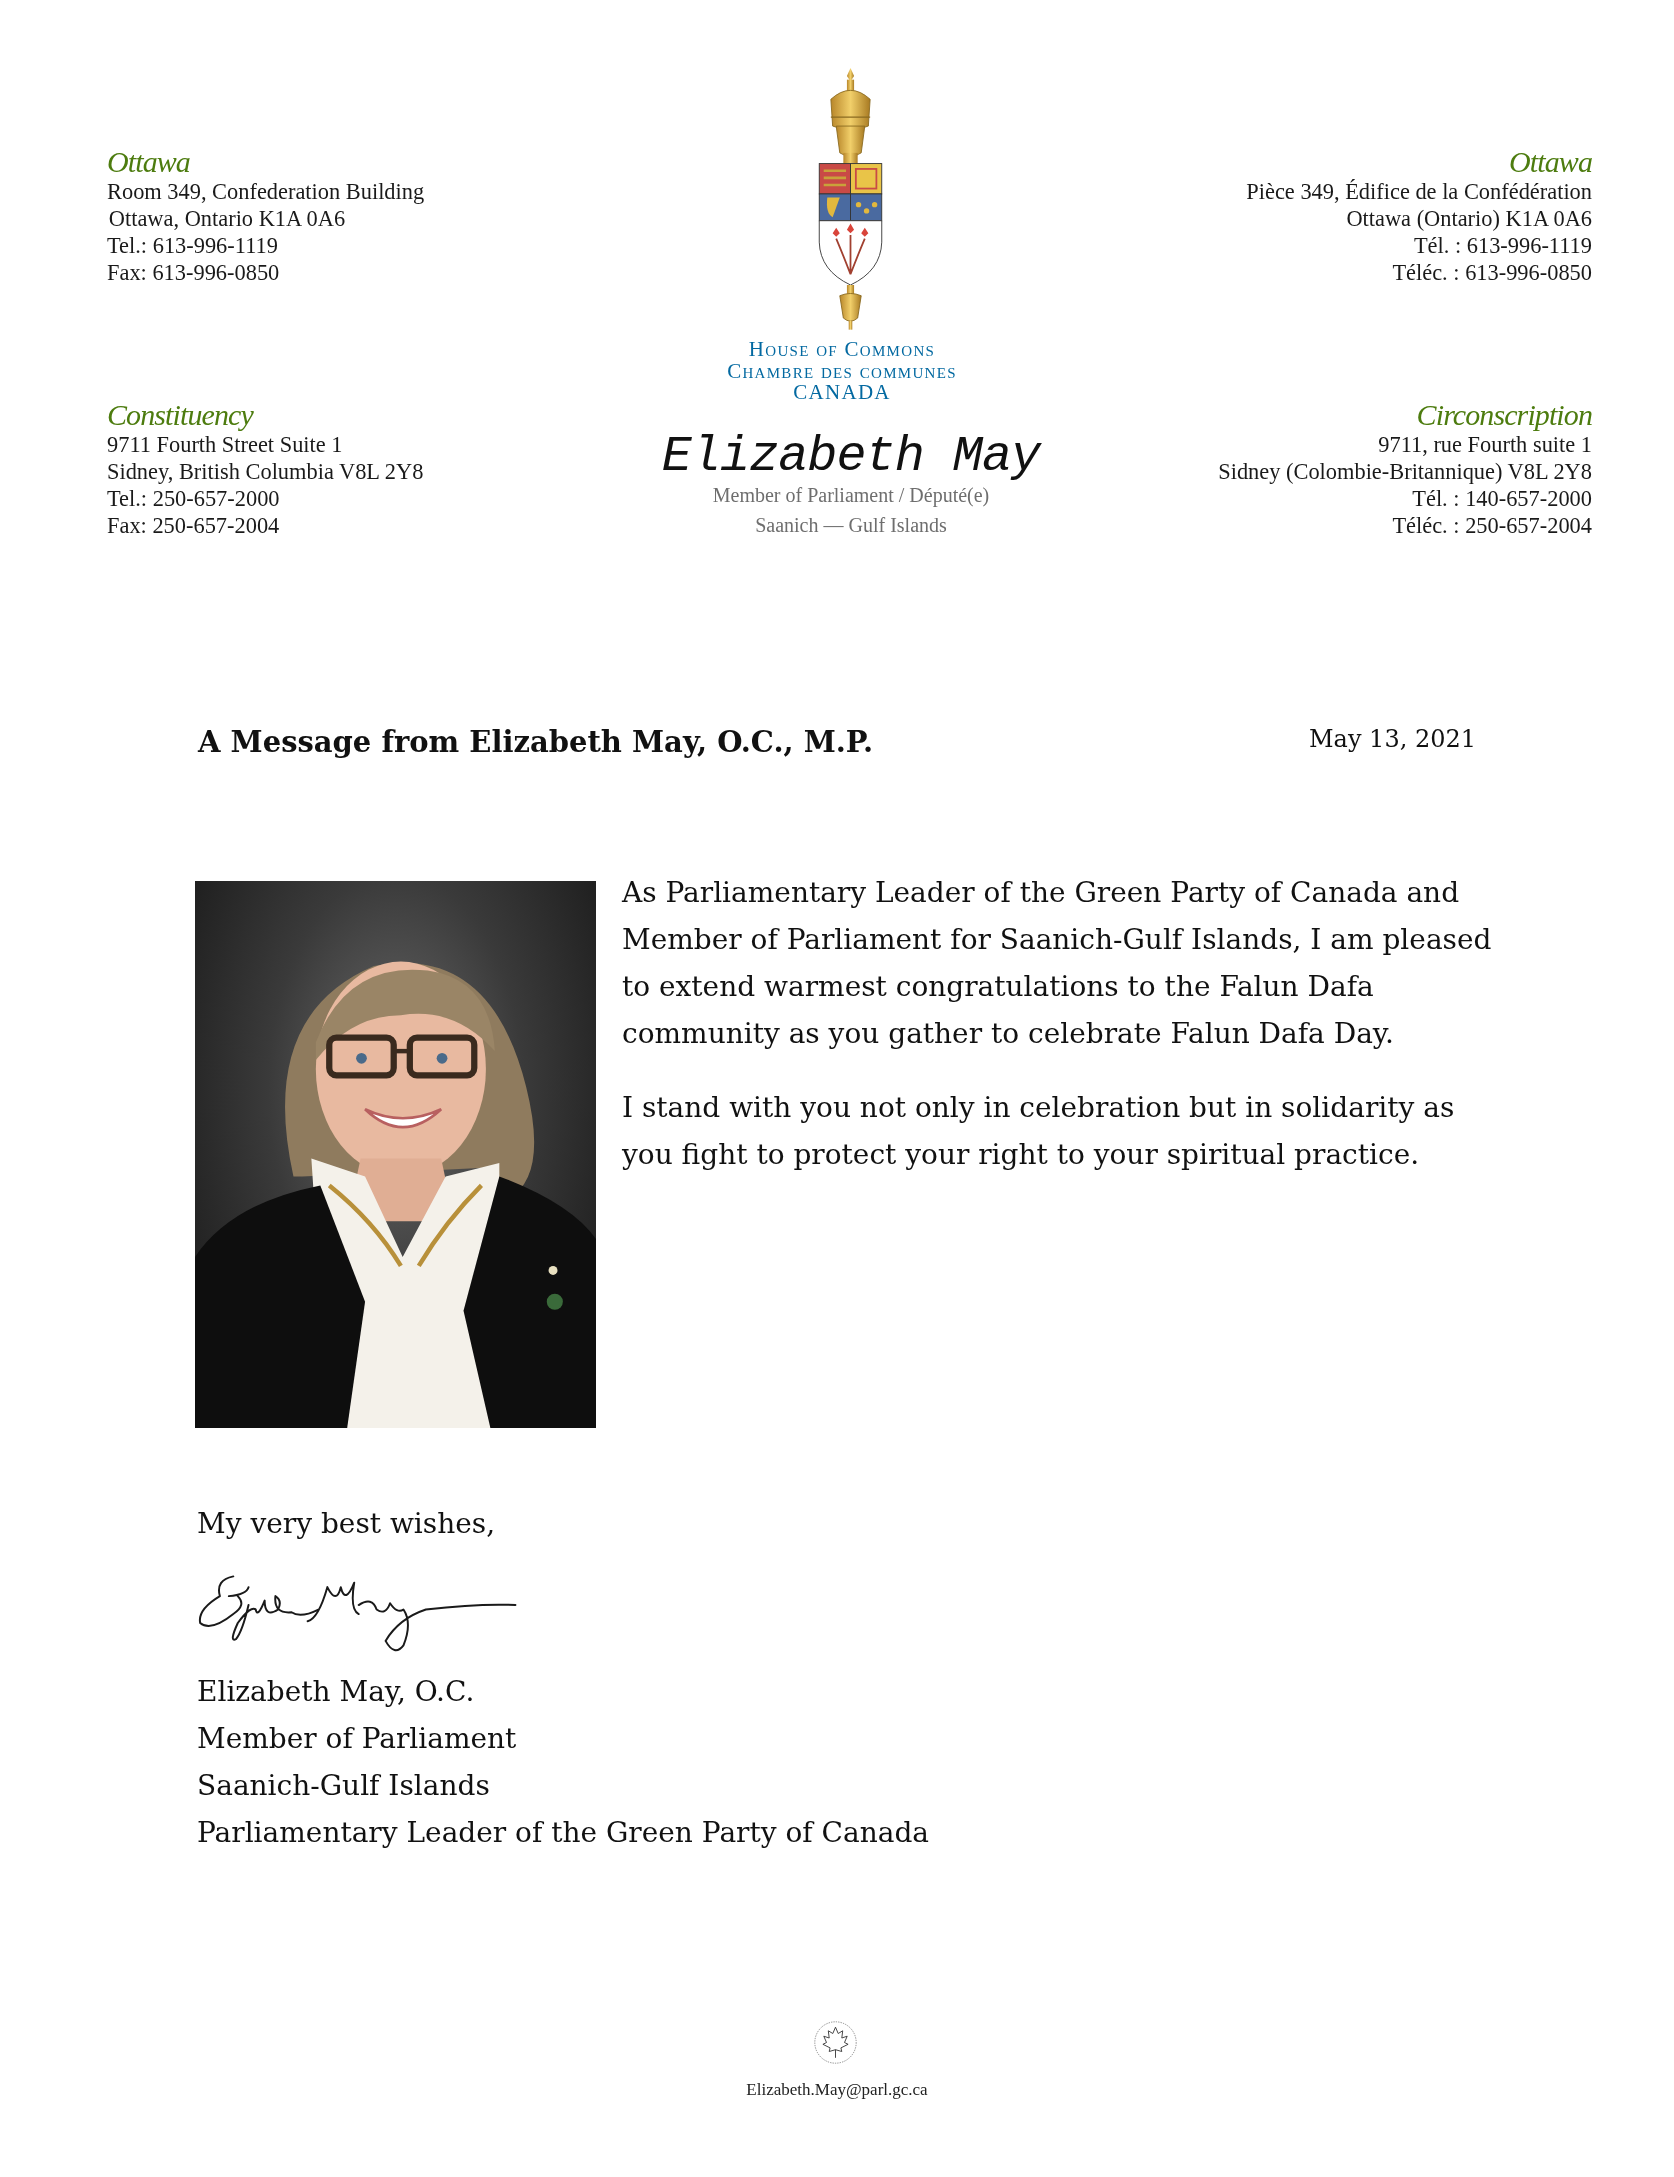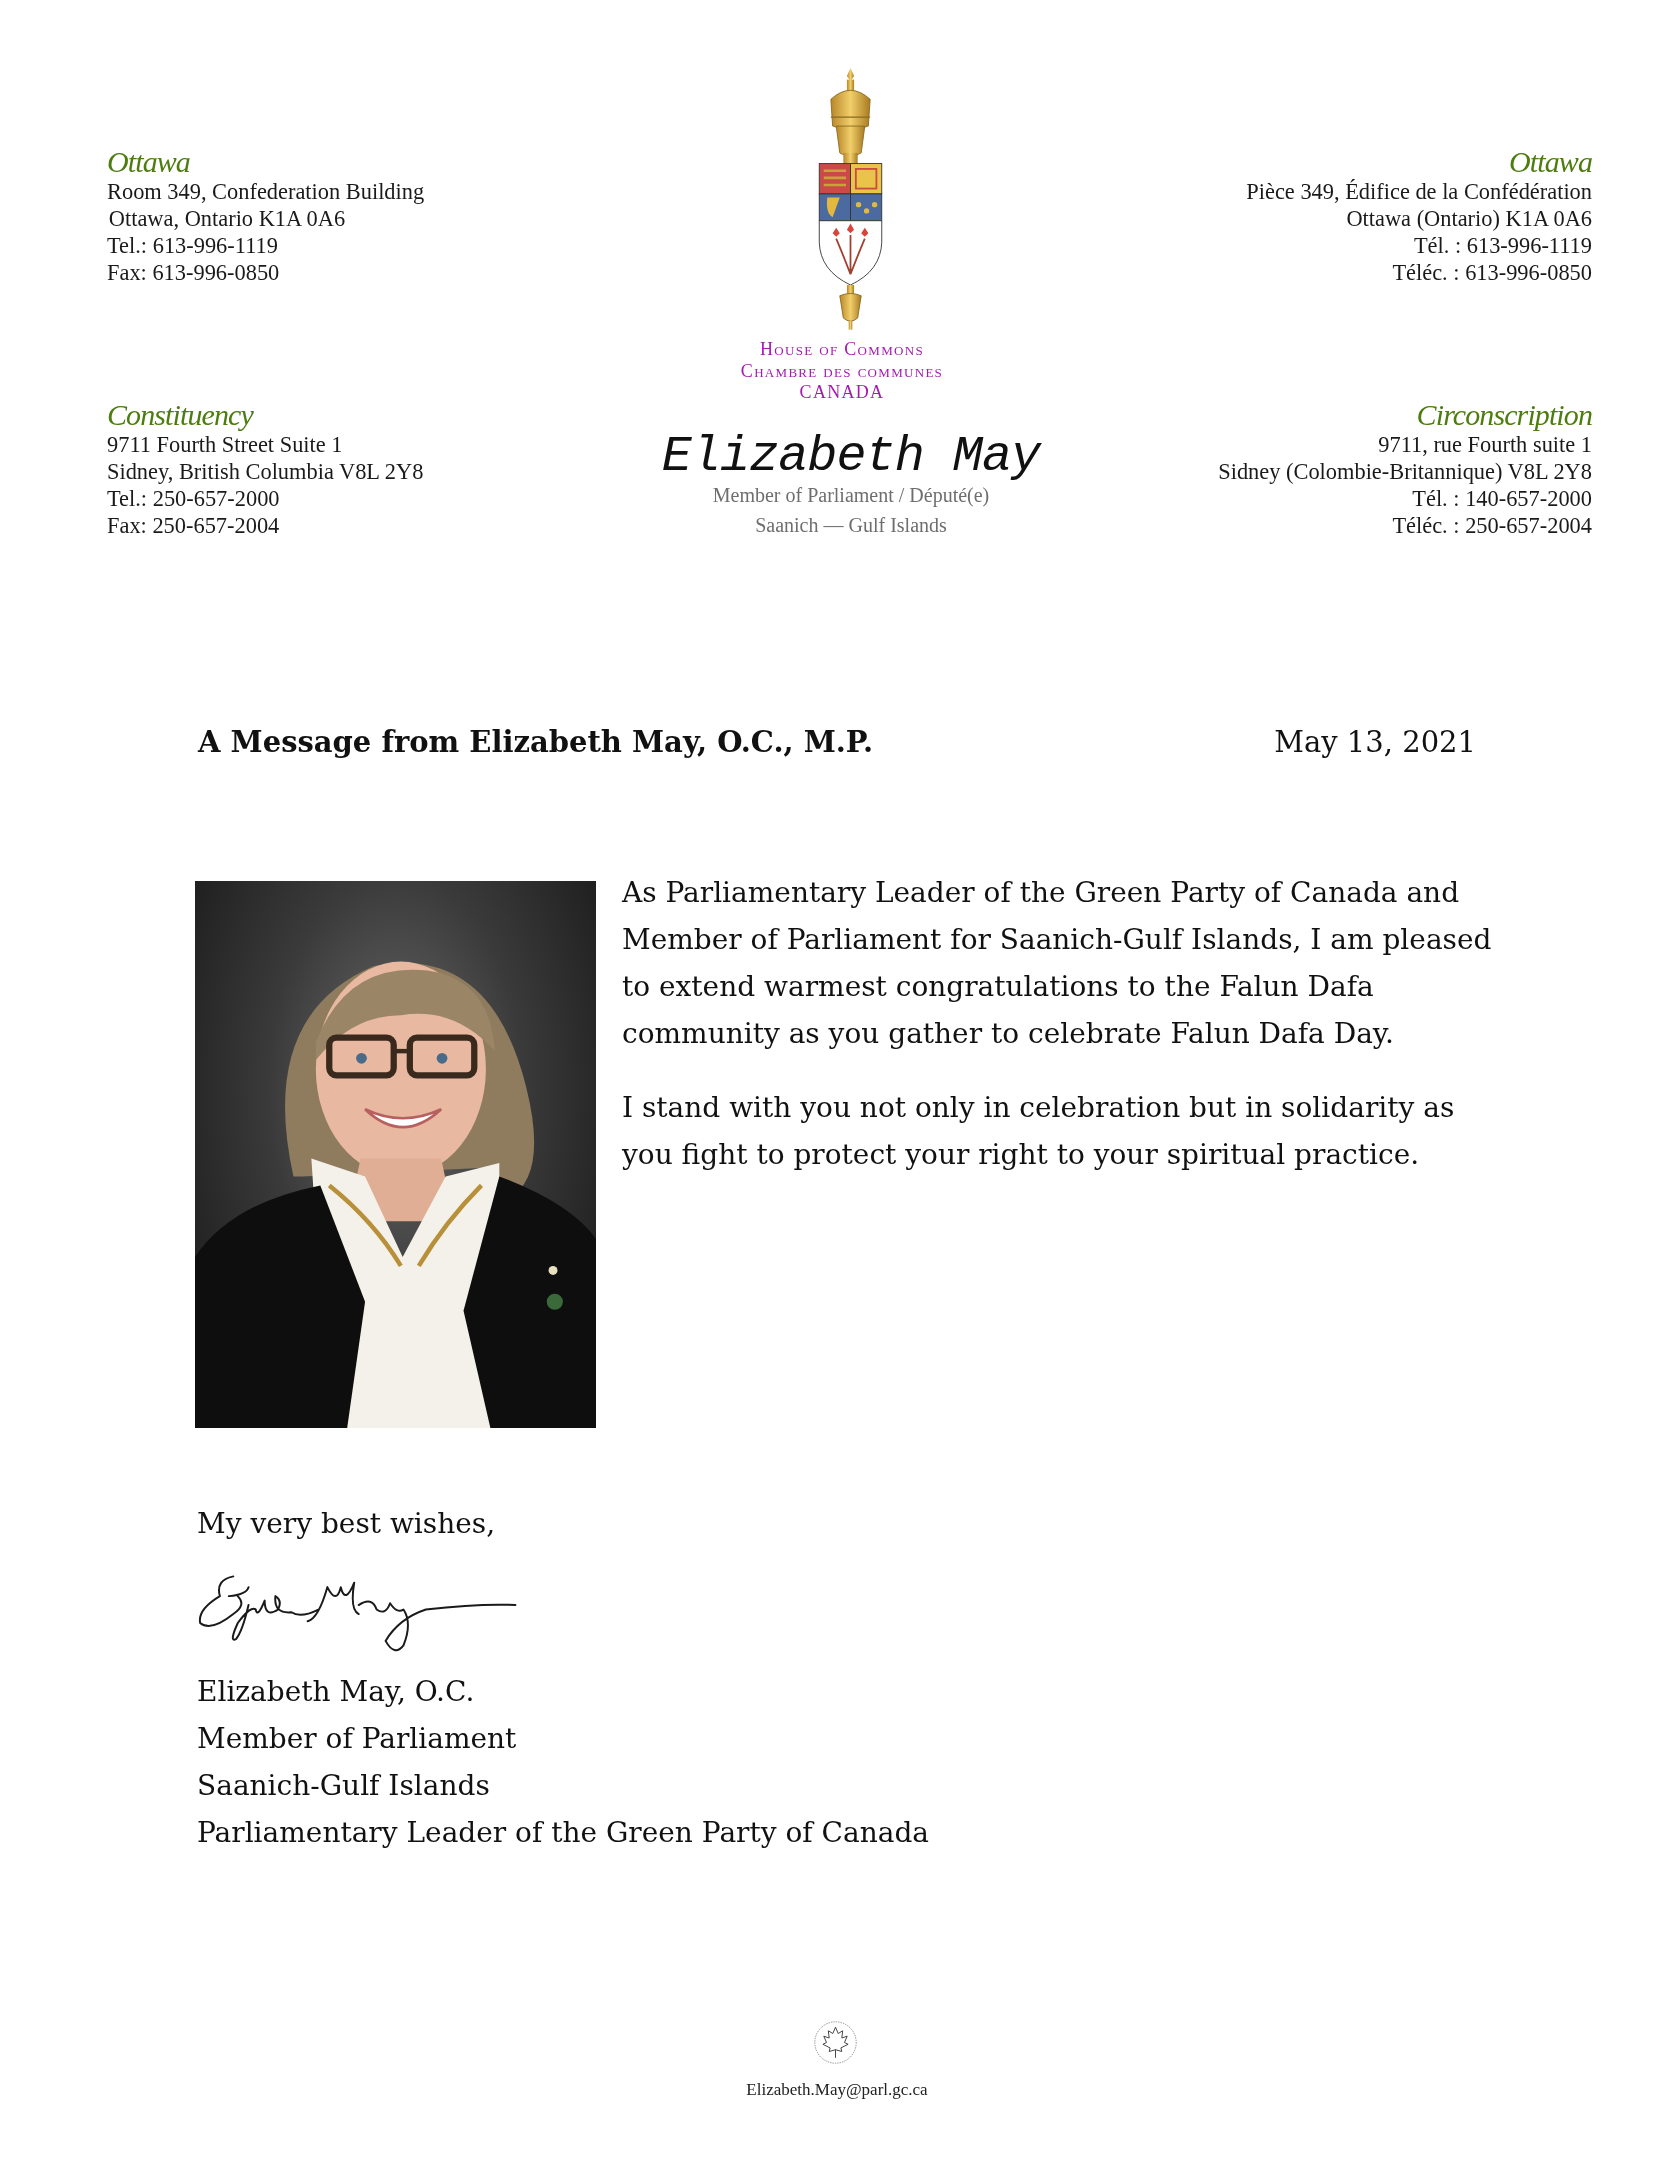--- a/index.html
+++ b/index.html
@@ -5,29 +5,29 @@
   html, body { margin: 0; padding: 0; background: #ffffff; }
   body { width: 1675px; height: 2177px; position: relative; overflow: hidden;
          font-family: "DejaVu Serif", "Liberation Serif", serif; color: #111; }
   .abs { position: absolute; }
   .addr { font-family: "Liberation Serif", serif; font-size: 22.4px; line-height: 27px; color: #1a1a1a; }
   .addr .script { font-family: "Liberation Serif", serif; font-style: italic; color: #4d7c0f;
                   font-size: 30px; line-height: 32px; letter-spacing: -0.9px; }
   .addr.right { text-align: right; }
   .addr div { white-space: nowrap; }
 
-  .crest-caption { font-family: "Liberation Serif", serif; color: #a21caf; text-align: center;
-                   font-size: 18px; line-height: 21.5px; letter-spacing: 1.3px; font-variant: small-caps; }
+  .crest-caption { font-family: "Liberation Serif", serif; color: #0369a1; text-align: center;
+                   font-size: 21px; line-height: 21.5px; letter-spacing: 1.3px; font-variant: small-caps; }
   .mp-name { font-family: Liberation Mono, monospace; font-style: italic; font-size: 50px;
              color: #111; text-align: center; white-space: nowrap; letter-spacing: -0.9px; }
   .mp-sub { font-family: "Liberation Serif", serif; color: #6e6e6e; font-size: 20px; line-height: 30px;
             text-align: center; white-space: nowrap; }
 
   .title { font-family: "DejaVu Serif", serif; font-weight: bold; font-size: 29px; white-space: nowrap; }
-  .date { font-family: "DejaVu Serif", serif; font-size: 29px; white-space: nowrap; }
+  .date { font-family: "DejaVu Serif", serif; font-size: 24px; white-space: nowrap; }
 
   .body-text { font-family: "DejaVu Serif", serif; font-size: 28px; line-height: 47px; color: #111; }
   .body-text p { margin: 0 0 27px 0; }
 
   .photo { background: radial-gradient(ellipse at 50% 38%, #6a6a6a 0%, #3a3a3a 45%, #141414 100%); overflow: hidden; }
 
   .closing { font-family: "DejaVu Serif", serif; font-size: 28px; line-height: 47px; white-space: nowrap; }
   .footer-email { font-family: "Liberation Serif", serif; font-size: 17px; color: #222; text-align: center; white-space: nowrap; }
 </style>
 </head>

